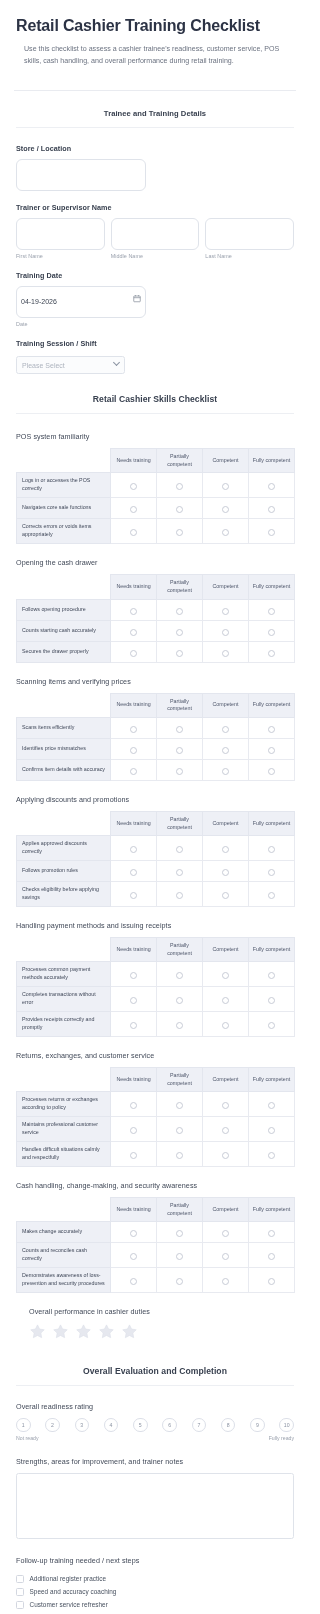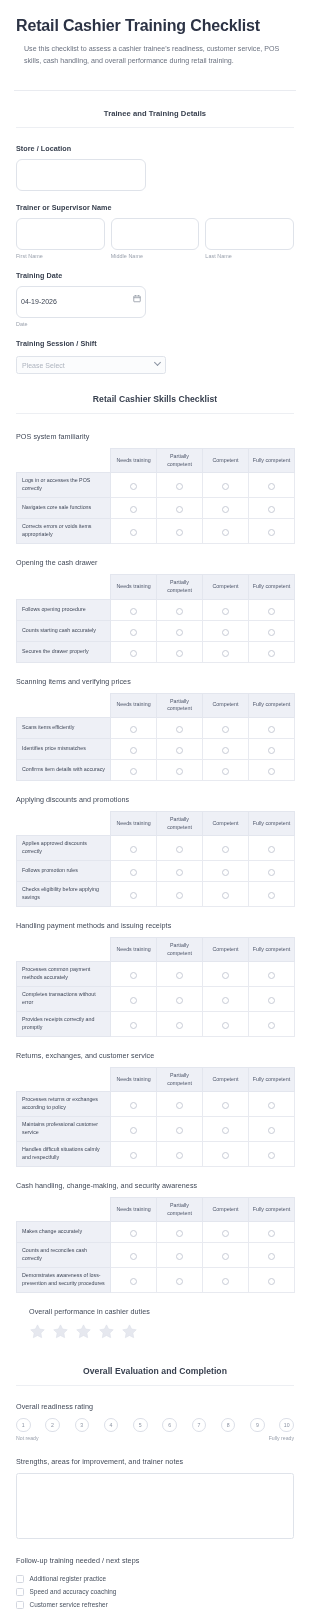--- a/index.html
+++ b/index.html
@@ -97,21 +97,21 @@
   .date-wrap { position: relative; width: 130px; }
   .date-wrap .txt { padding-right: 16px; }
   .cal-icon {
     position: absolute;
     right: 5px;
     top: 4px;
     width: 8px; height: 9px;
     color: #767f8d;
     line-height: 1;
   }
-  .sel-wrap { position: relative; width: 150px; }
+  .sel-wrap { position: relative; width: 109px; }
   .sel {
     width: 100%;
     height: 18px;
     border: 1px solid #dfe3ea;
     border-radius: 2.5px;
     background: #fbfcfd;
     font-family: "Liberation Sans", sans-serif;
     font-size: 7px;
     color: #aeb4bf;
     padding: 0 16px 0 5px;

